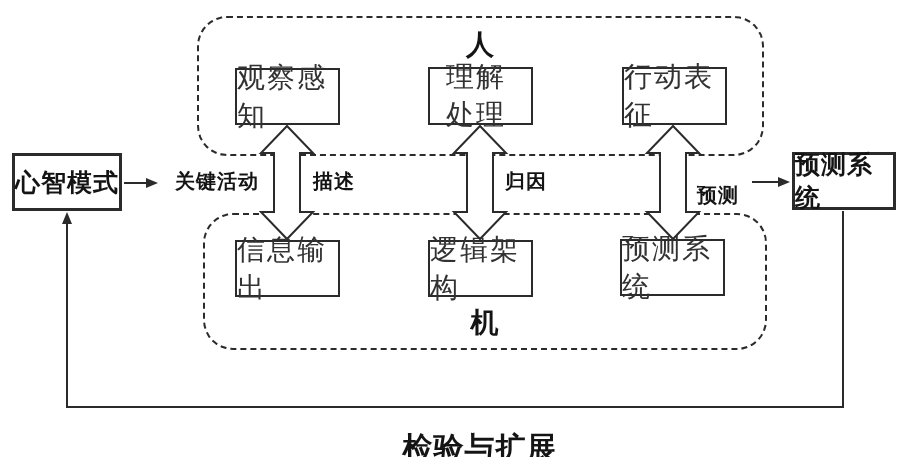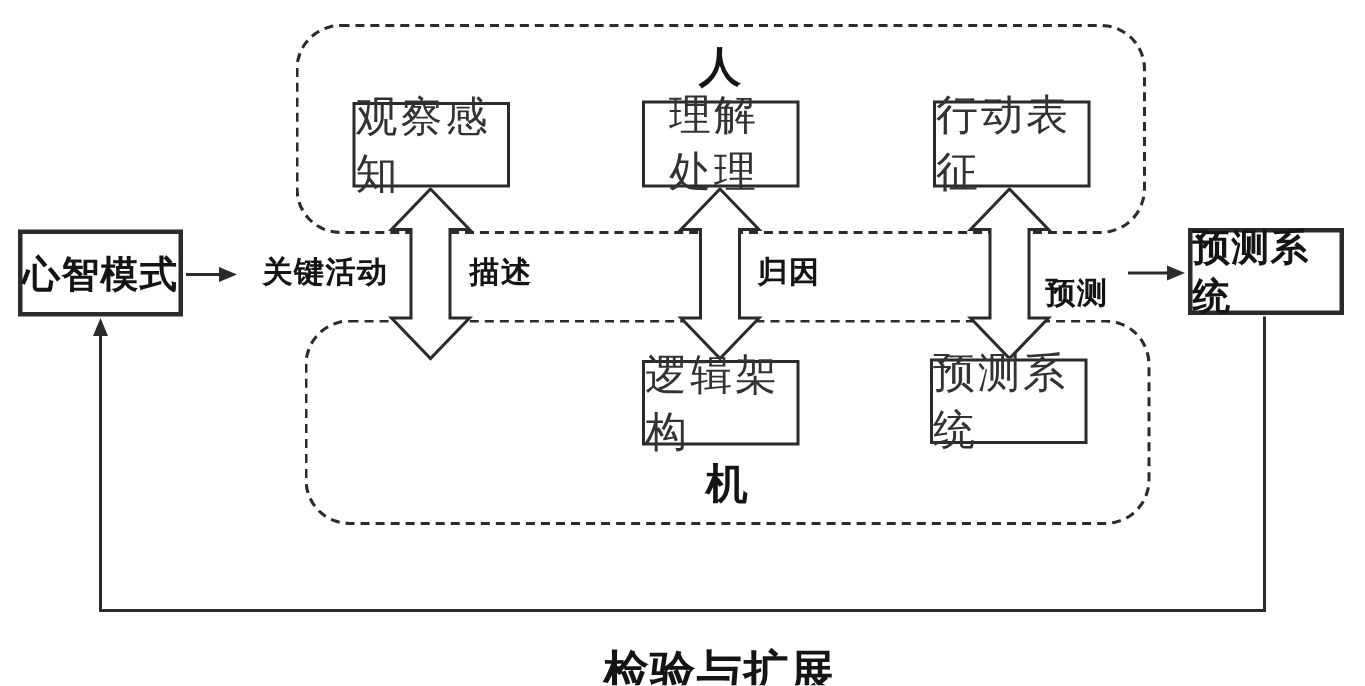--- a/index.html
+++ b/index.html
@@ -73,20 +73,23 @@
   <div class="ibox" style="left:235px;top:68px;width:105px;height:57px;">
     <span>观察感知</span>
   </div>
   <div class="ibox" style="left:428px;top:67px;width:105px;height:58px;padding-left:16px;">
     <span>理解处理</span>
   </div>
   <div class="ibox" style="left:622px;top:67px;width:105px;height:58px;">
     <span>行动表征</span>
   </div>
 
+  <div class="ibox" style="left:235px;top:240px;width:105px;height:57px;">
+    <span>信息输出</span>
+  </div>
   <div class="ibox" style="left:428px;top:240px;width:105px;height:57px;">
     <span>逻辑架构</span>
   </div>
   <div class="ibox" style="left:620px;top:239px;width:105px;height:57px;">
     <span>预测系统</span>
   </div>
 
   <div class="obox" style="left:12px;top:153px;width:110px;height:58px;">
     <span>心智模式</span>
   </div>

